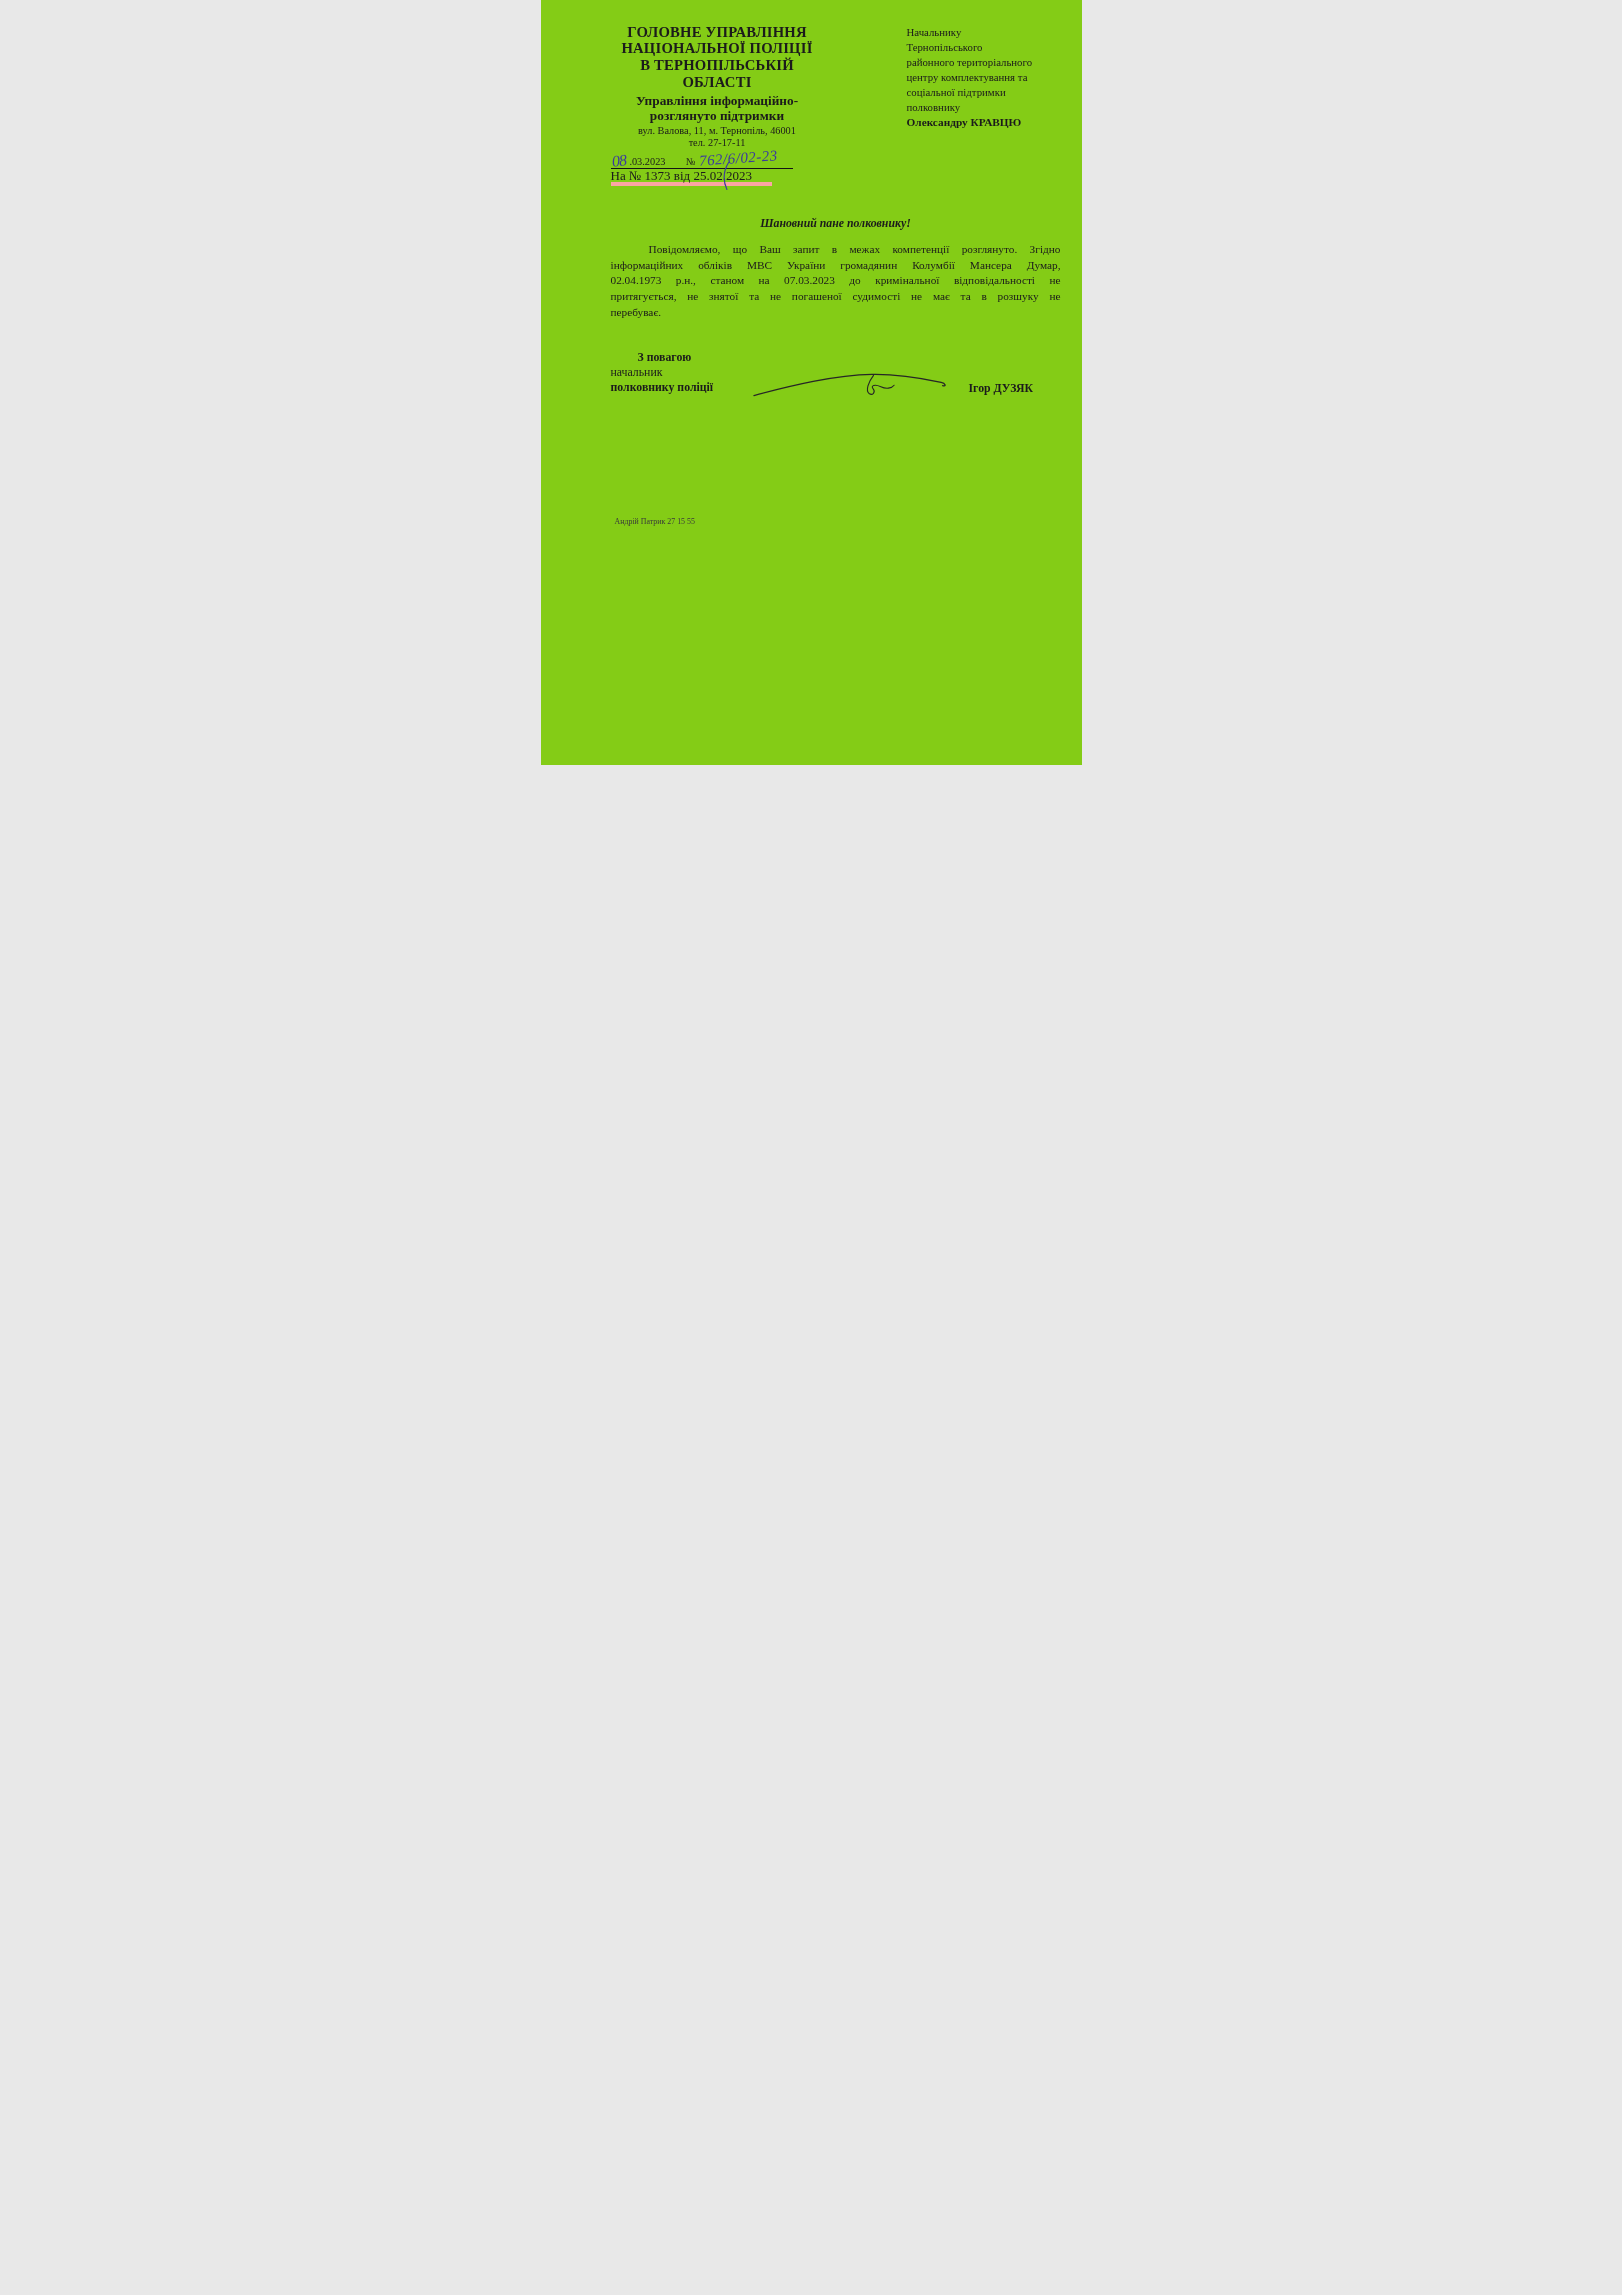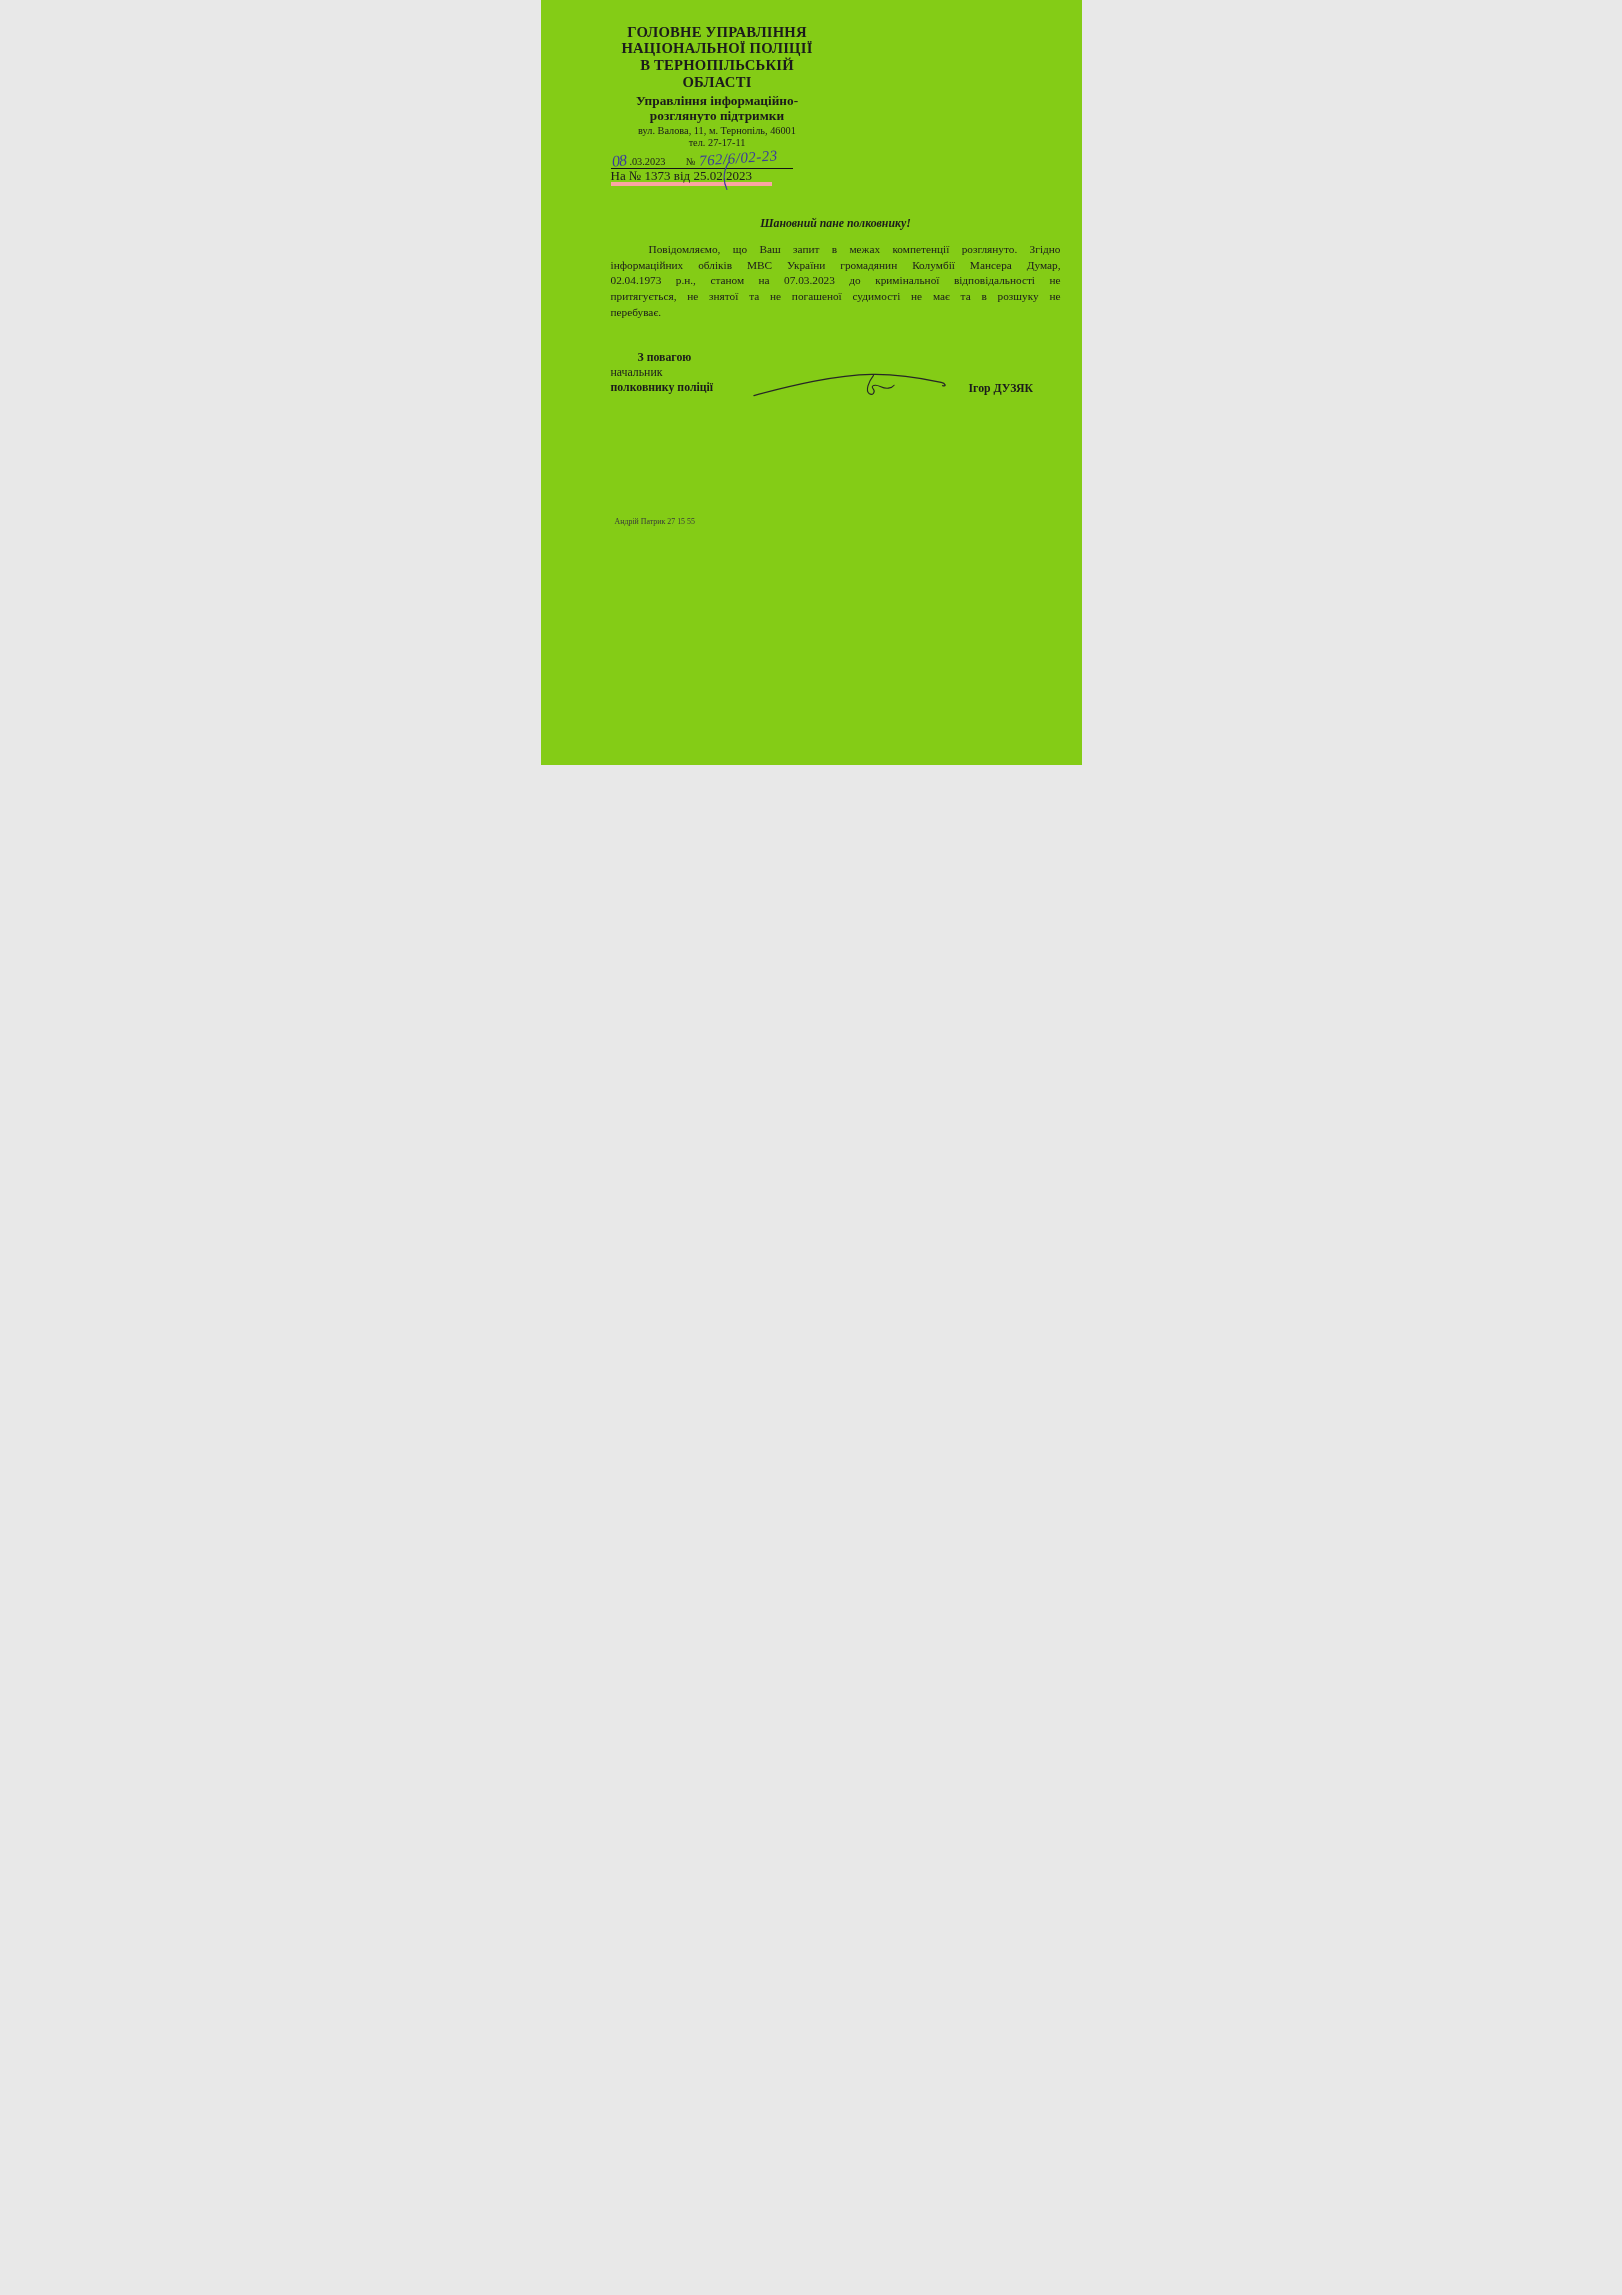--- a/index.html
+++ b/index.html
@@ -119,20 +119,29 @@
     </div>
     <div class="reply-wrap">
       <span class="reply-line">На № 1373 від 25.02.2023</span>
     </div>
   </div>
 
   <svg class="ink-descender" width="10.8" height="28.5" viewBox="0 0 22 58">
     <path d="M 14 0 C 4 16, 1 36, 10 56" fill="none" stroke="#3b3b9e" stroke-width="2.4" stroke-linecap="round"></path>
   </svg>
 
+  <div class="recipient">
+    <div>Начальнику</div>
+    <div>Тернопільського</div>
+    <div>районного територіального</div>
+    <div>центру комплектування та</div>
+    <div>соціальної підтримки</div>
+    <div>полковнику</div>
+    <div class="recipient-name">Олександру КРАВЦЮ</div>
+  </div>
 
   <div class="salutation">Шановний пане полковнику!</div>
 
   <div class="body-block">
     <div class="jline jline-first">Повідомляємо, що Ваш запит в межах компетенції розглянуто. Згідно</div>
     <div class="jline">інформаційних обліків МВС України громадянин Колумбії Мансера Думар,</div>
     <div class="jline">02.04.1973 р.н., станом на 07.03.2023 до кримінальної відповідальності не</div>
     <div class="jline">притягується, не знятої та не погашеної судимості не має та в розшуку не</div>
     <div class="jline jline-last">перебуває.</div>
   </div>

